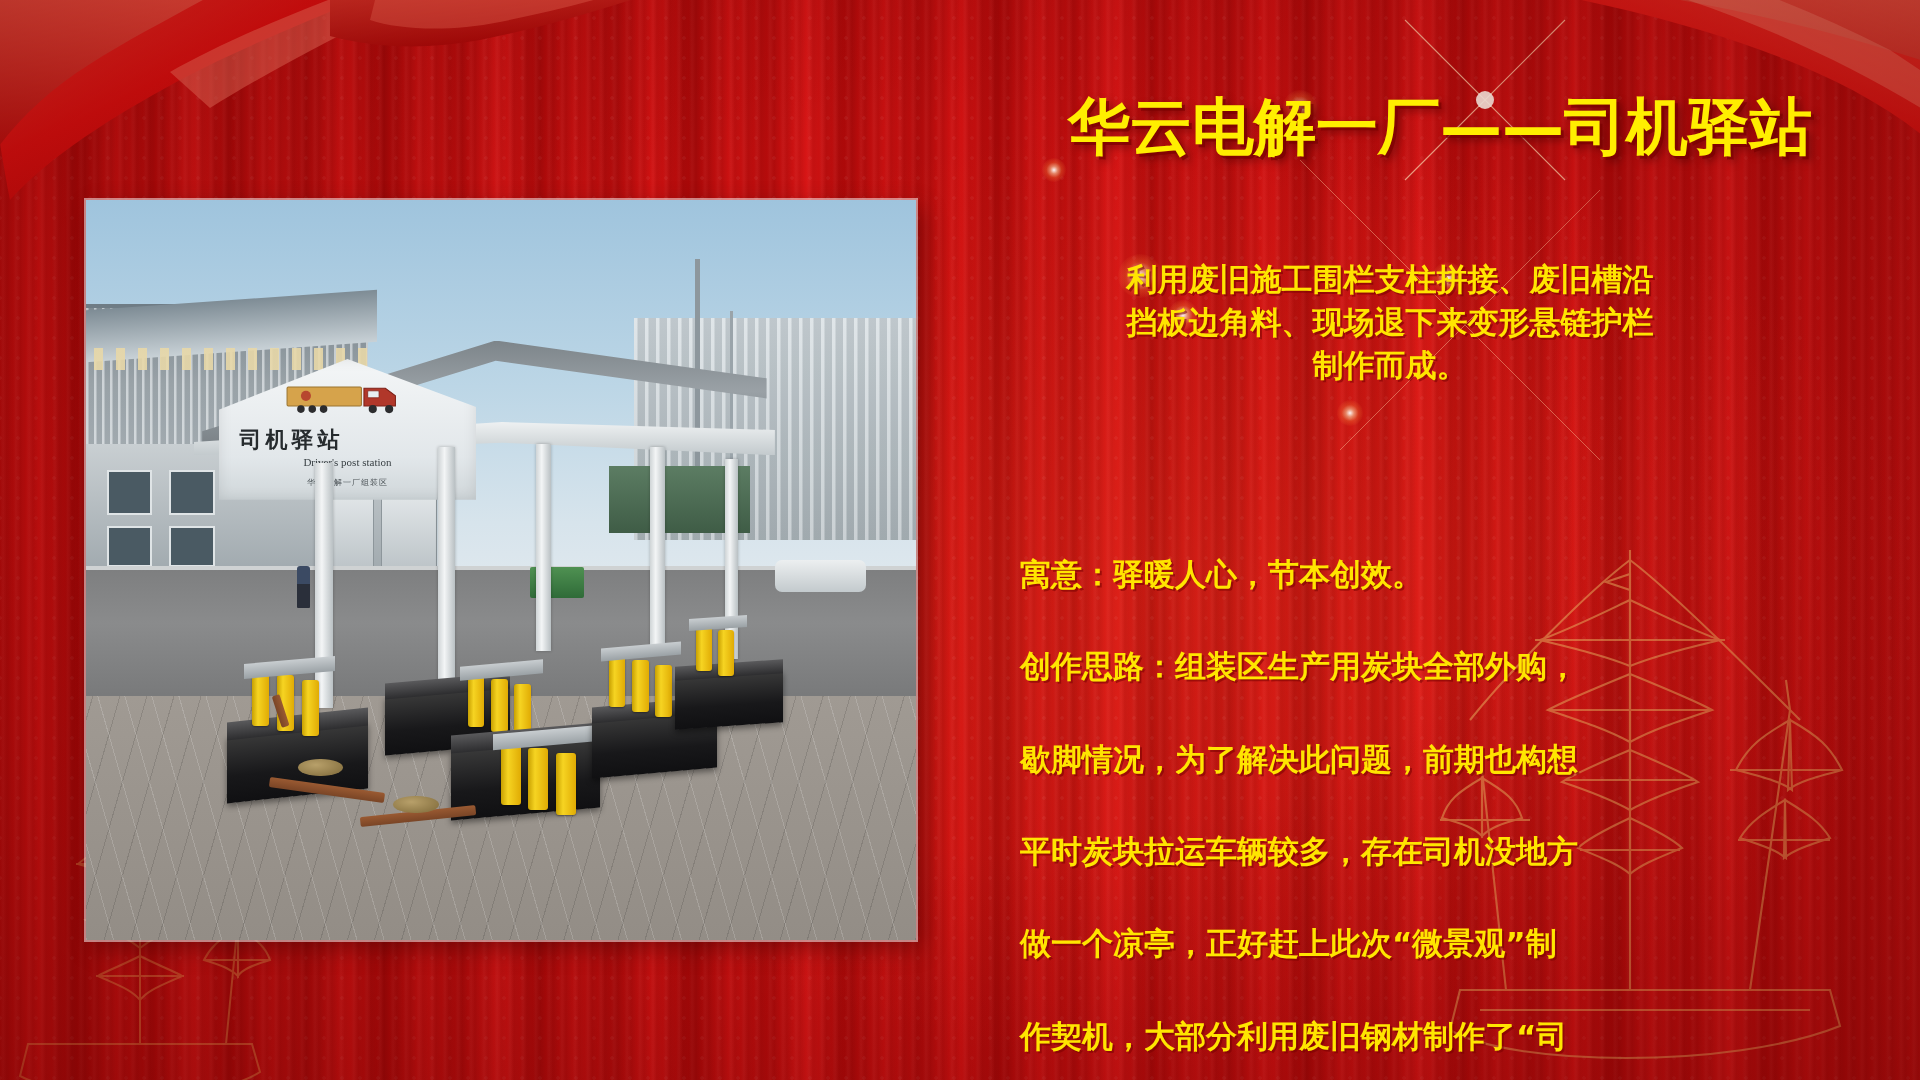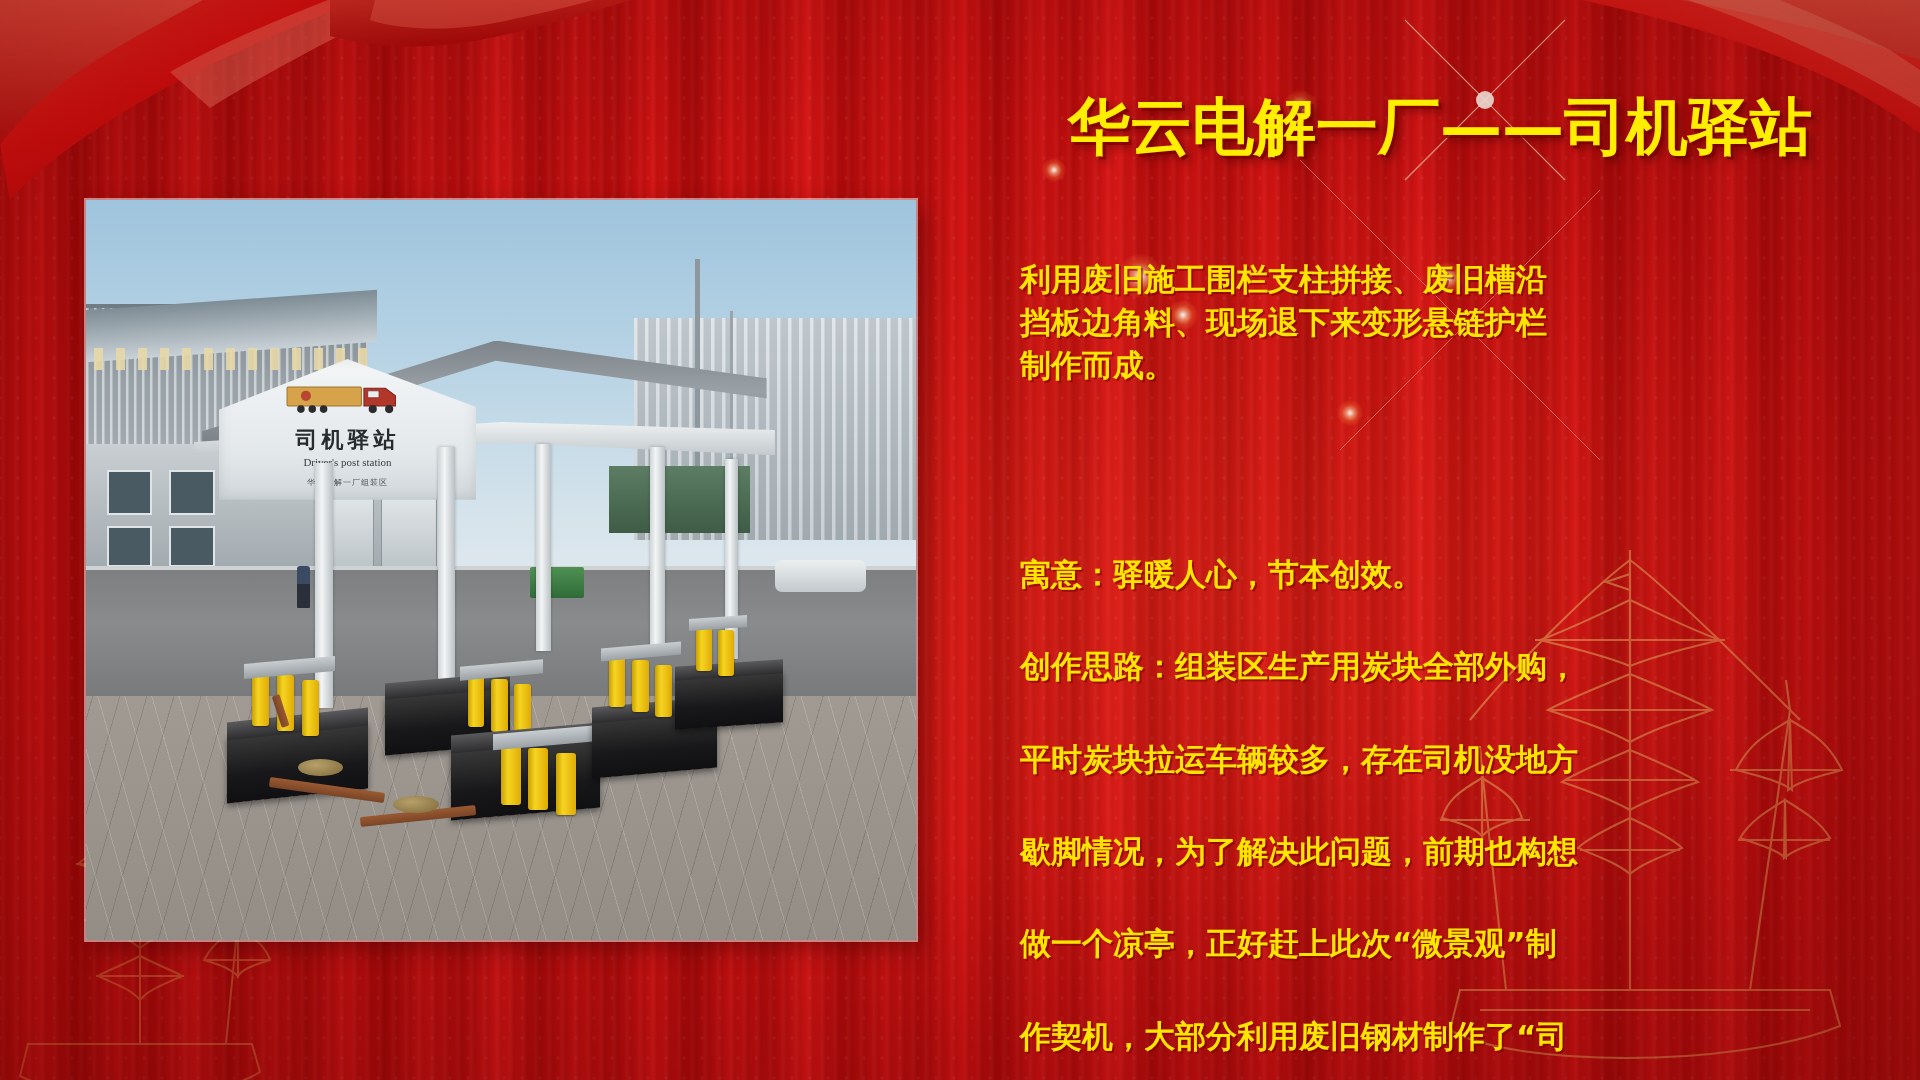--- a/index.html
+++ b/index.html
@@ -105,21 +105,21 @@
     background:linear-gradient(180deg,#7d858a 0%,#9aa1a6 40%,#6e767b 100%);
     clip-path:polygon(0% 72%, 52% 0%, 100% 30%, 100% 46%, 52% 16%, 0% 88%);}
   #roofslab{position:absolute;left:13%;top:30%;width:70%;height:4.5%;
     background:linear-gradient(180deg,#eef1f2,#c3cacd);
     clip-path:polygon(0% 60%, 53% 0%, 100% 24%, 100% 100%, 53% 62%, 0% 100%);}
   #gable{position:absolute;left:16%;top:21.5%;width:31%;height:19%;
     background:linear-gradient(180deg,#f4f6f7 0%,#e2e7ea 70%,#cfd6d9 100%);
     clip-path:polygon(50% 0%, 100% 34%, 100% 100%, 0% 100%, 0% 36%);
     box-shadow:inset 0 0 14px rgba(0,0,0,.10);}
   #truckicon{position:absolute;left:23%;top:24.6%;width:17%;height:4.6%;}
-  #signline1{position:absolute;left:18.5%;top:30.4%;width:26%;text-align:center;
+  #signline1{position:absolute;left:18.5%;top:30.4%;width:26%;text-align:left;
     font-size:22px;font-weight:bold;color:#262b2e;letter-spacing:4px;
     font-family:"DejaVu Sans",sans-serif;}
   #signline2{position:absolute;left:18.5%;top:34.6%;width:26%;text-align:center;
     font-size:11px;color:#3a4145;font-family:"Liberation Serif",serif;}
   #signline3{position:absolute;left:18.5%;top:37.4%;width:26%;text-align:center;
     font-size:8px;color:#4b5256;letter-spacing:1px;font-family:"DejaVu Sans",sans-serif;}
   .post{position:absolute;background:linear-gradient(90deg,#cfd4d6,#f3f5f6 38%,#b9c0c3);
     box-shadow:0 0 3px rgba(0,0,0,.25);}
   .plinth{position:absolute;background:linear-gradient(180deg,#3a3a3a,#18181a 60%,#101012);
     box-shadow:0 3px 6px rgba(0,0,0,.45);}
@@ -143,20 +143,21 @@
     white-space:nowrap;letter-spacing:0px;
     text-shadow:3px 3px 0 rgba(120,0,0,.65), 5px 5px 8px rgba(70,0,0,.55);
     text-align:center;
   }
   
   #para1{
     position:absolute;left:1020px;top:258px;width:740px;
     font-family:"DejaVu Sans","Liberation Sans",sans-serif;
     font-size:31px;line-height:1.38;color:#ffe500;font-weight:bold;
     text-shadow:2px 2px 0 rgba(120,0,0,.55);
+    text-align:center;
   }
   #para2{
     position:absolute;left:1020px;top:504px;width:740px;
     font-family:"DejaVu Sans","Liberation Sans",sans-serif;
     font-size:31px;line-height:1.43;color:#ffe500;font-weight:bold;
     text-shadow:2px 2px 0 rgba(120,0,0,.55);
   }
   #para2 .l{display:block;white-space:nowrap;margin-top:48px;}
   #para1 .l{display:block;white-space:nowrap;}
 </style>
@@ -402,19 +403,19 @@
 
   <div id="para1">
     <span class="l">利用废旧施工围栏支柱拼接、废旧槽沿</span>
     <span class="l">挡板边角料、现场退下来变形悬链护栏</span>
     <span class="l">制作而成。</span>
   </div>
 
   <div id="para2">
     <span class="l">寓意：驿暖人心，节本创效。</span>
     <span class="l">创作思路：组装区生产用炭块全部外购，</span>
+    <span class="l">歇脚情况，为了解决此问题，前期也构想</span>
     <span class="l">平时炭块拉运车辆较多，存在司机没地方</span>
-    <span class="l">歇脚情况，为了解决此问题，前期也构想</span>
     <span class="l">做一个凉亭，正好赶上此次“微景观”制</span>
     <span class="l">作契机，大部分利用废旧钢材制作了“司</span>
   </div>
 
 </div>
 
 </body></html>

